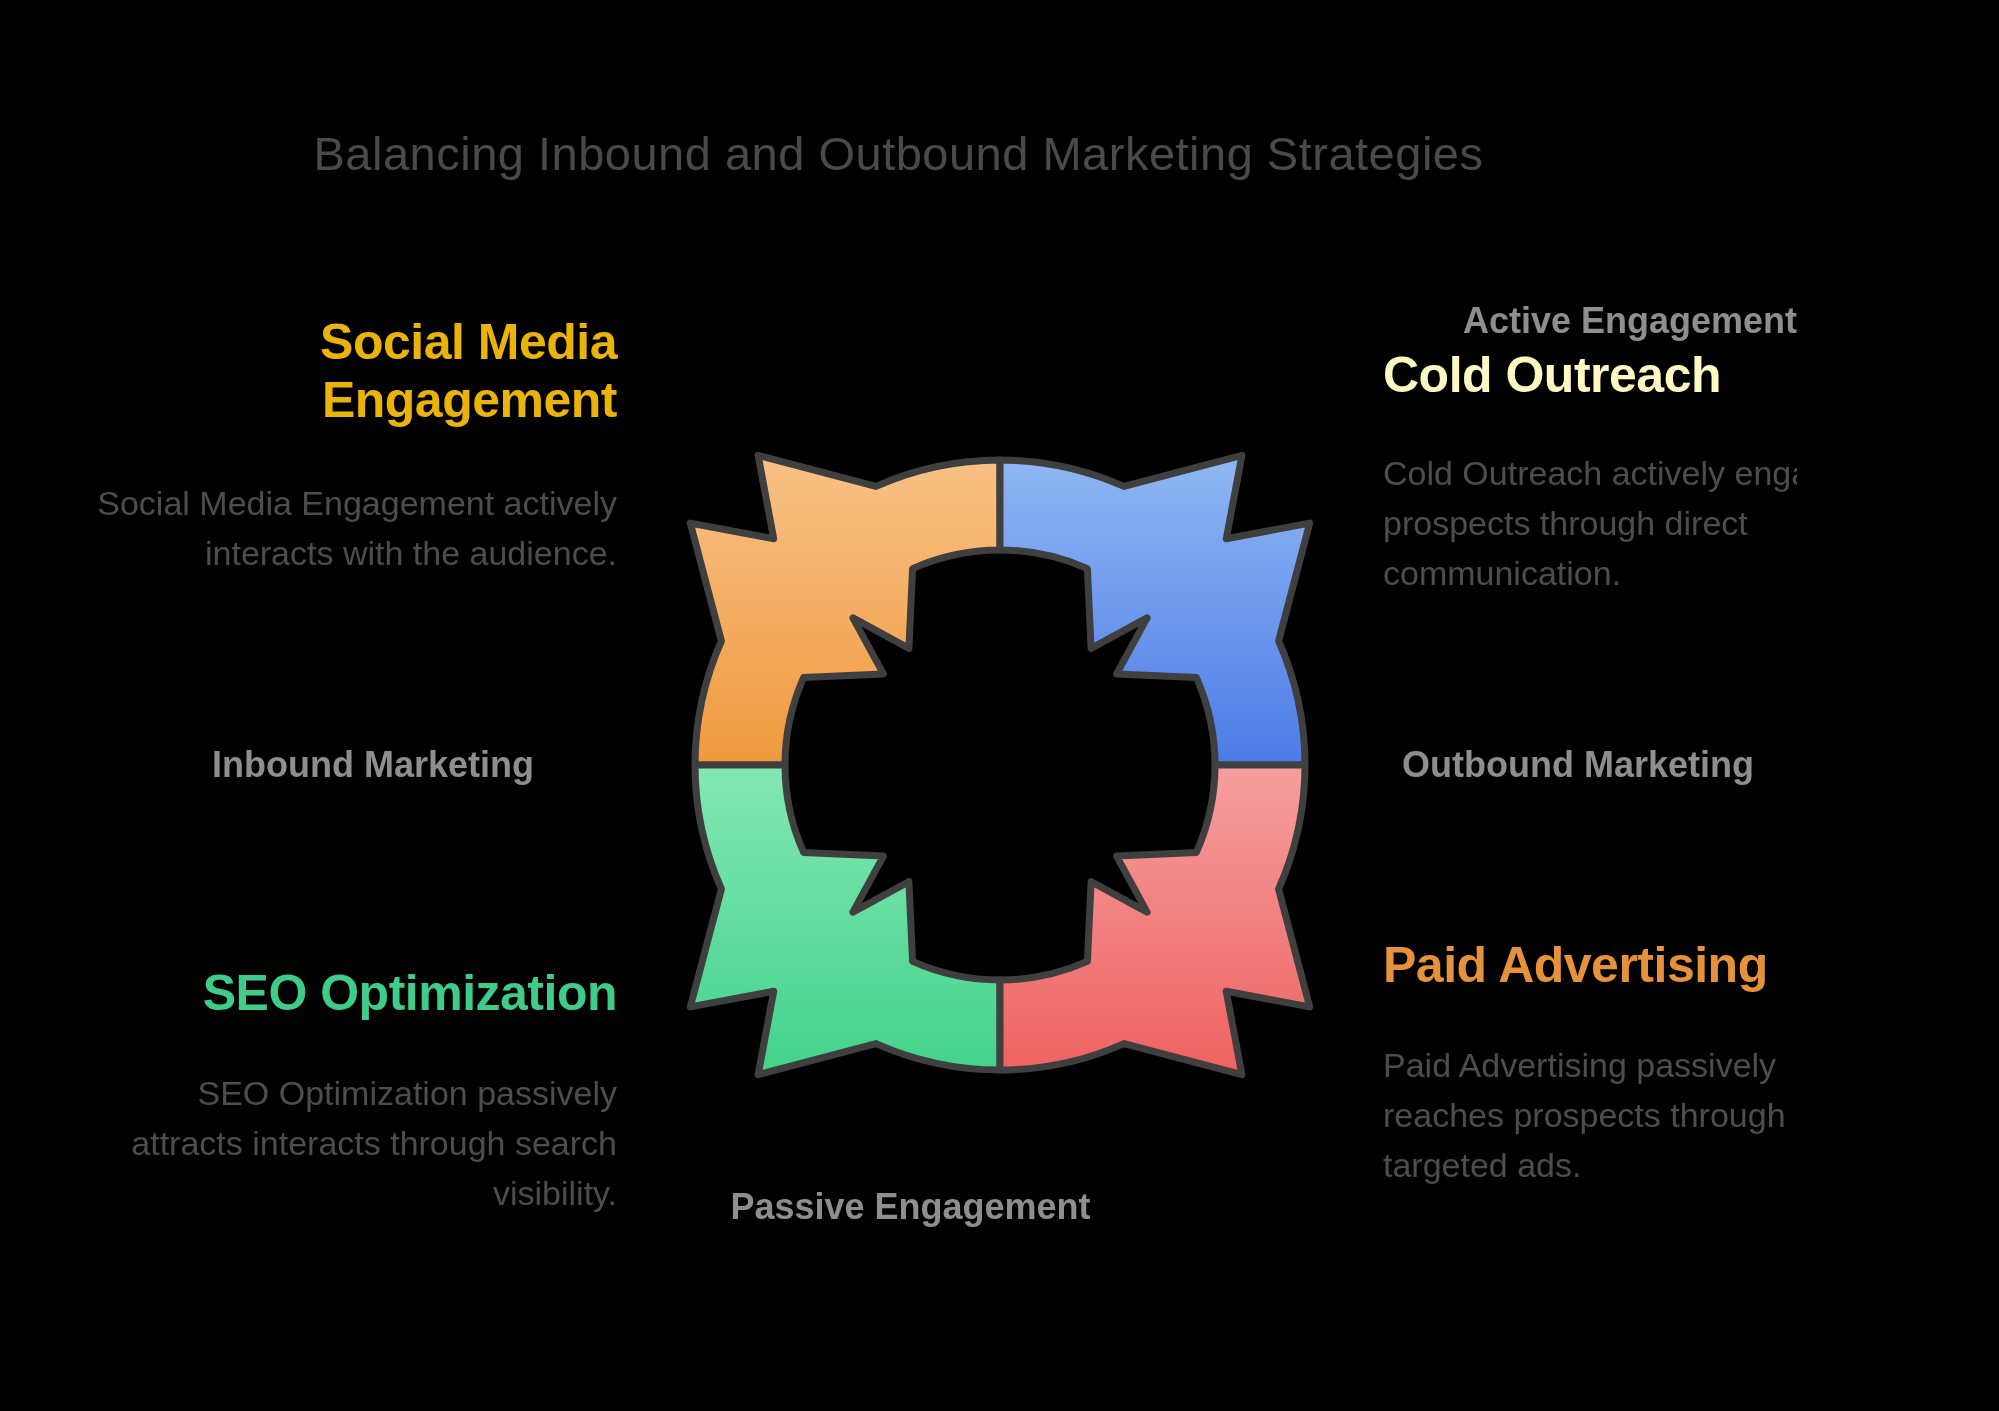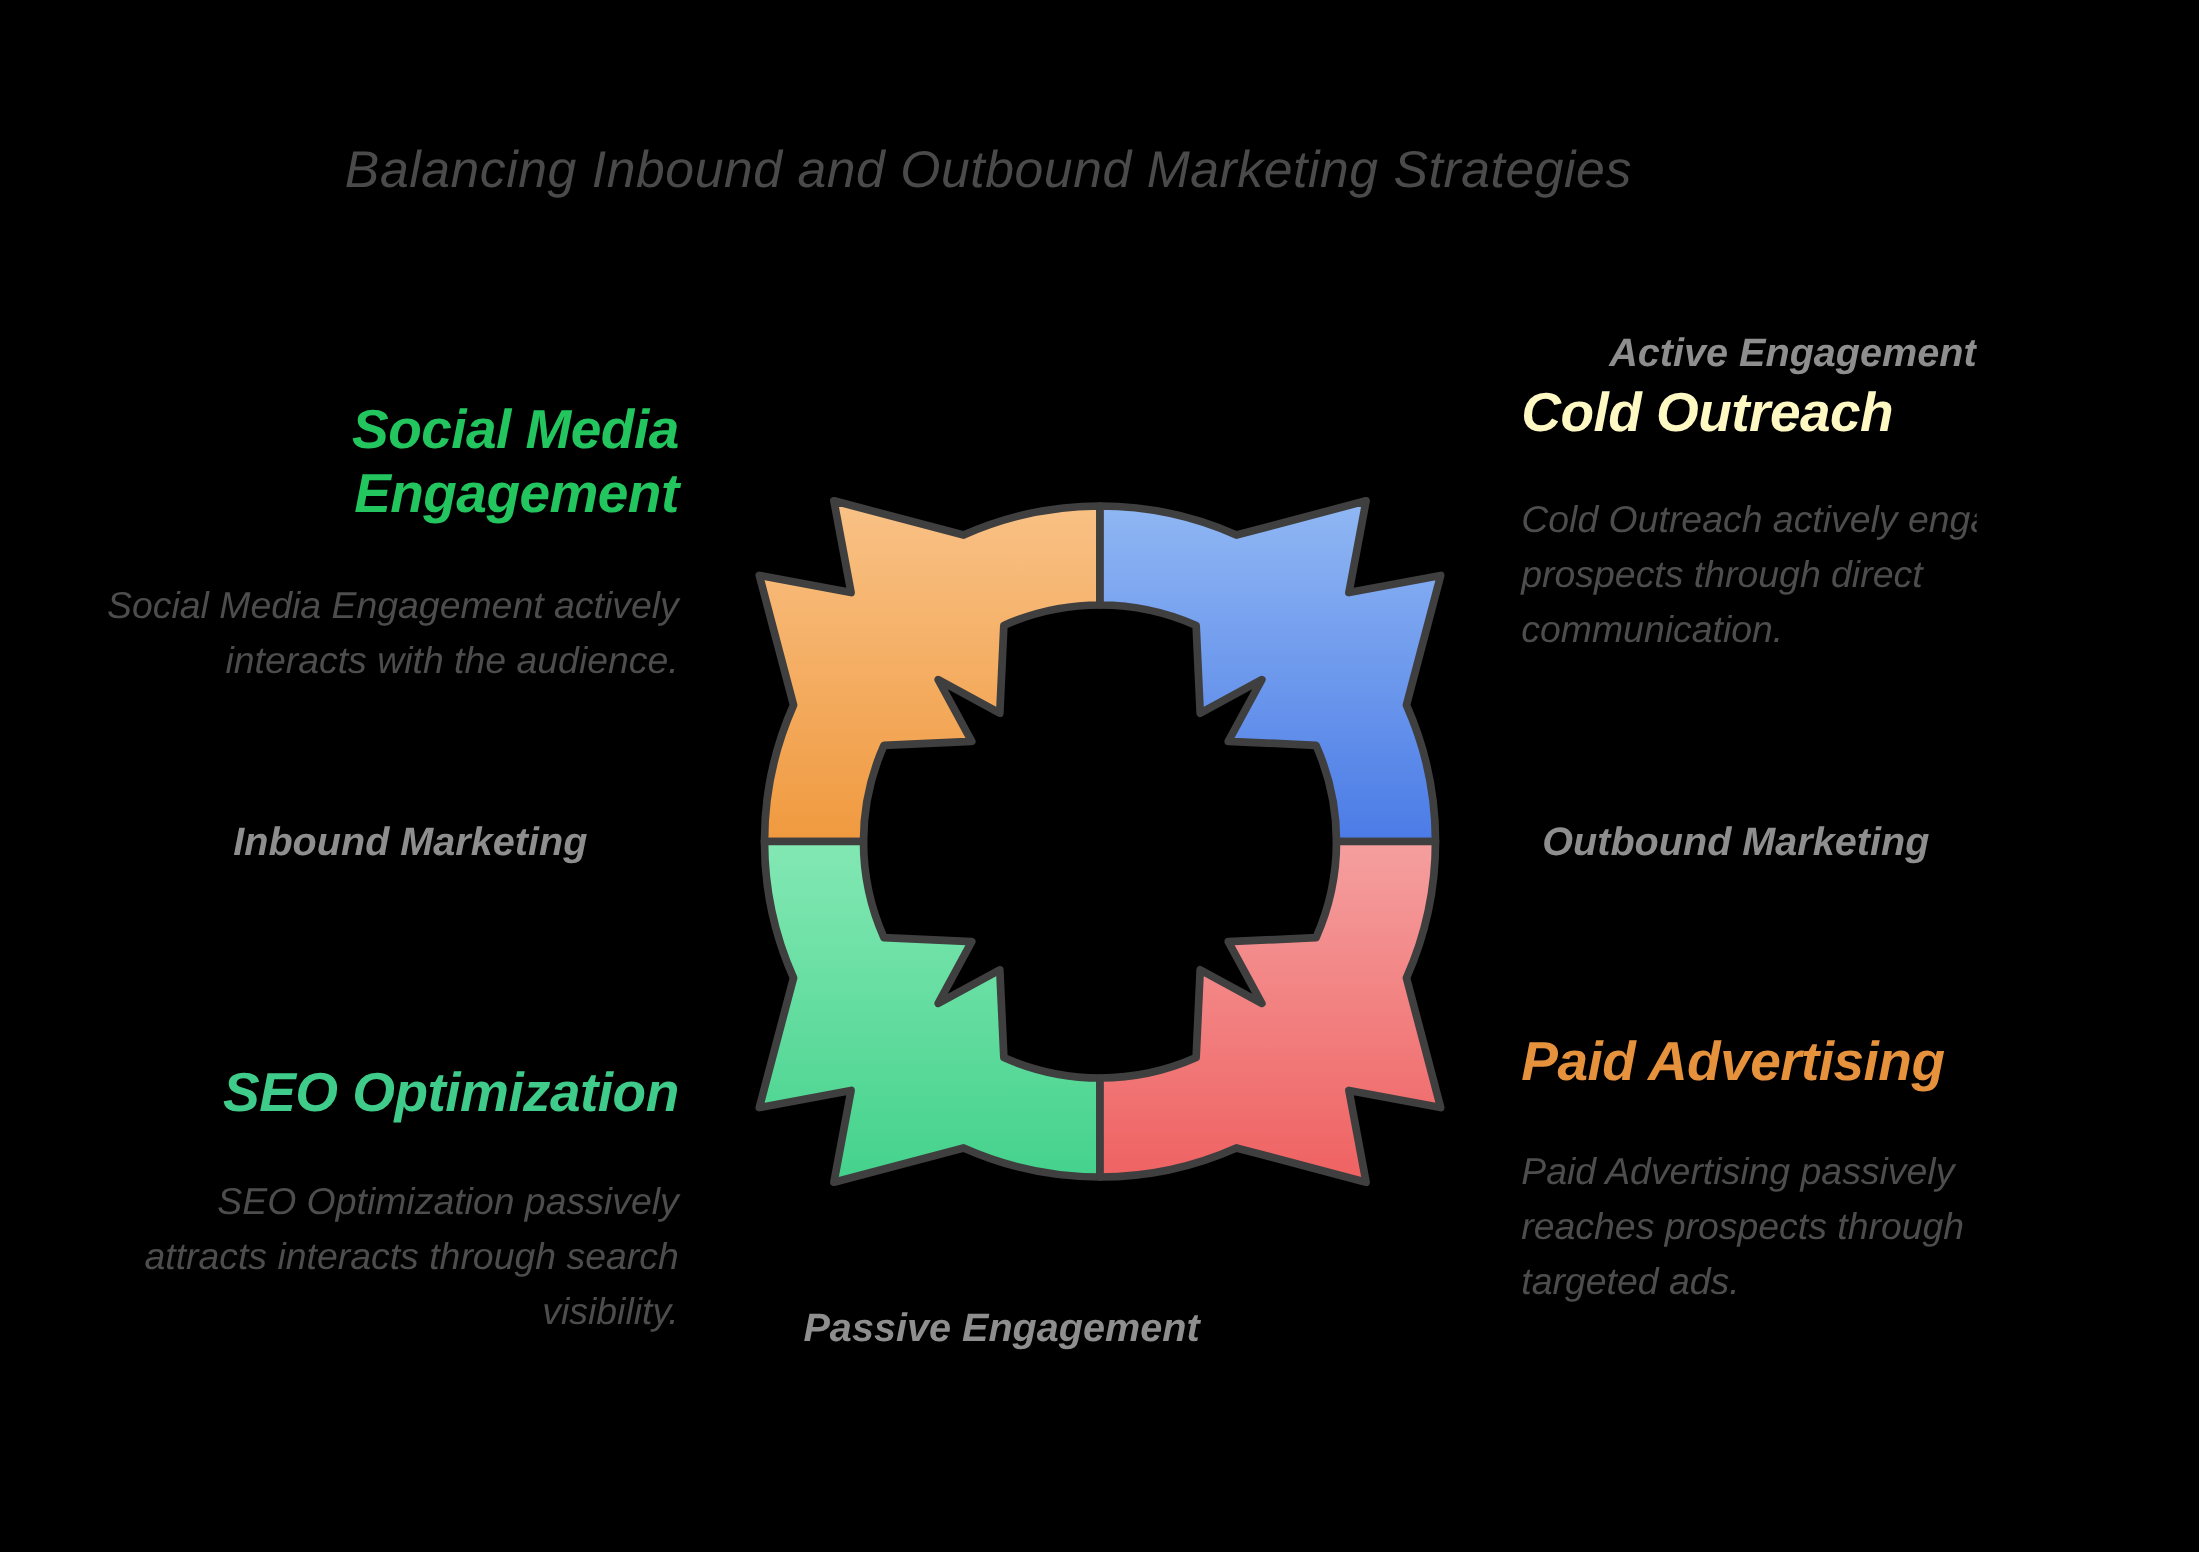--- a/index.html
+++ b/index.html
@@ -3,21 +3,20 @@
 <meta charset="utf-8">
 <style>
   html, body { margin: 0; padding: 0; background: #000; }
   .canvas {
     position: relative;
     width: 1797px;
     height: 1411px;
     background: #000;
     font-family: "Liberation Sans", sans-serif;
     overflow: hidden;
-    font-style: italic;
   }
   .title {
     position: absolute;
     top: 126px;
     left: 0;
     width: 100%;
     text-align: center;
     font-size: 47px;
     font-weight: 500;
     color: #4a4a4a;
@@ -45,21 +44,21 @@
   .card.tl { left: 97px;   width: 520px; top: 313px; text-align: right; }
   .card.tr { left: 1383px; width: 500px; top: 346px; text-align: left; }
   .card.bl { left: 97px;   width: 520px; top: 936px; text-align: right; }
   .card.br { left: 1383px; width: 500px; top: 936px; text-align: left; }
   .card-title {
     font-size: 50px;
     font-weight: bold;
     line-height: 58px;
     letter-spacing: -0.5px;
   }
-  .card-title.c-blue   { color: #22c55e; margin-top: 48px; }
+  .card-title.c-blue   { color: #eab308; }
   .card-title.c-red    { color: #fef9c3; }
   .card-title.c-green  { color: #3fcb8a; margin-top: 28px; }
   .card-title.c-orange { color: #e6913c; }
   .card-desc {
     font-size: 34px;
     font-weight: 500;
     line-height: 50px;
     color: #4d4d4d;
   }
   .card.tl .card-desc { margin-top: 49px; }

